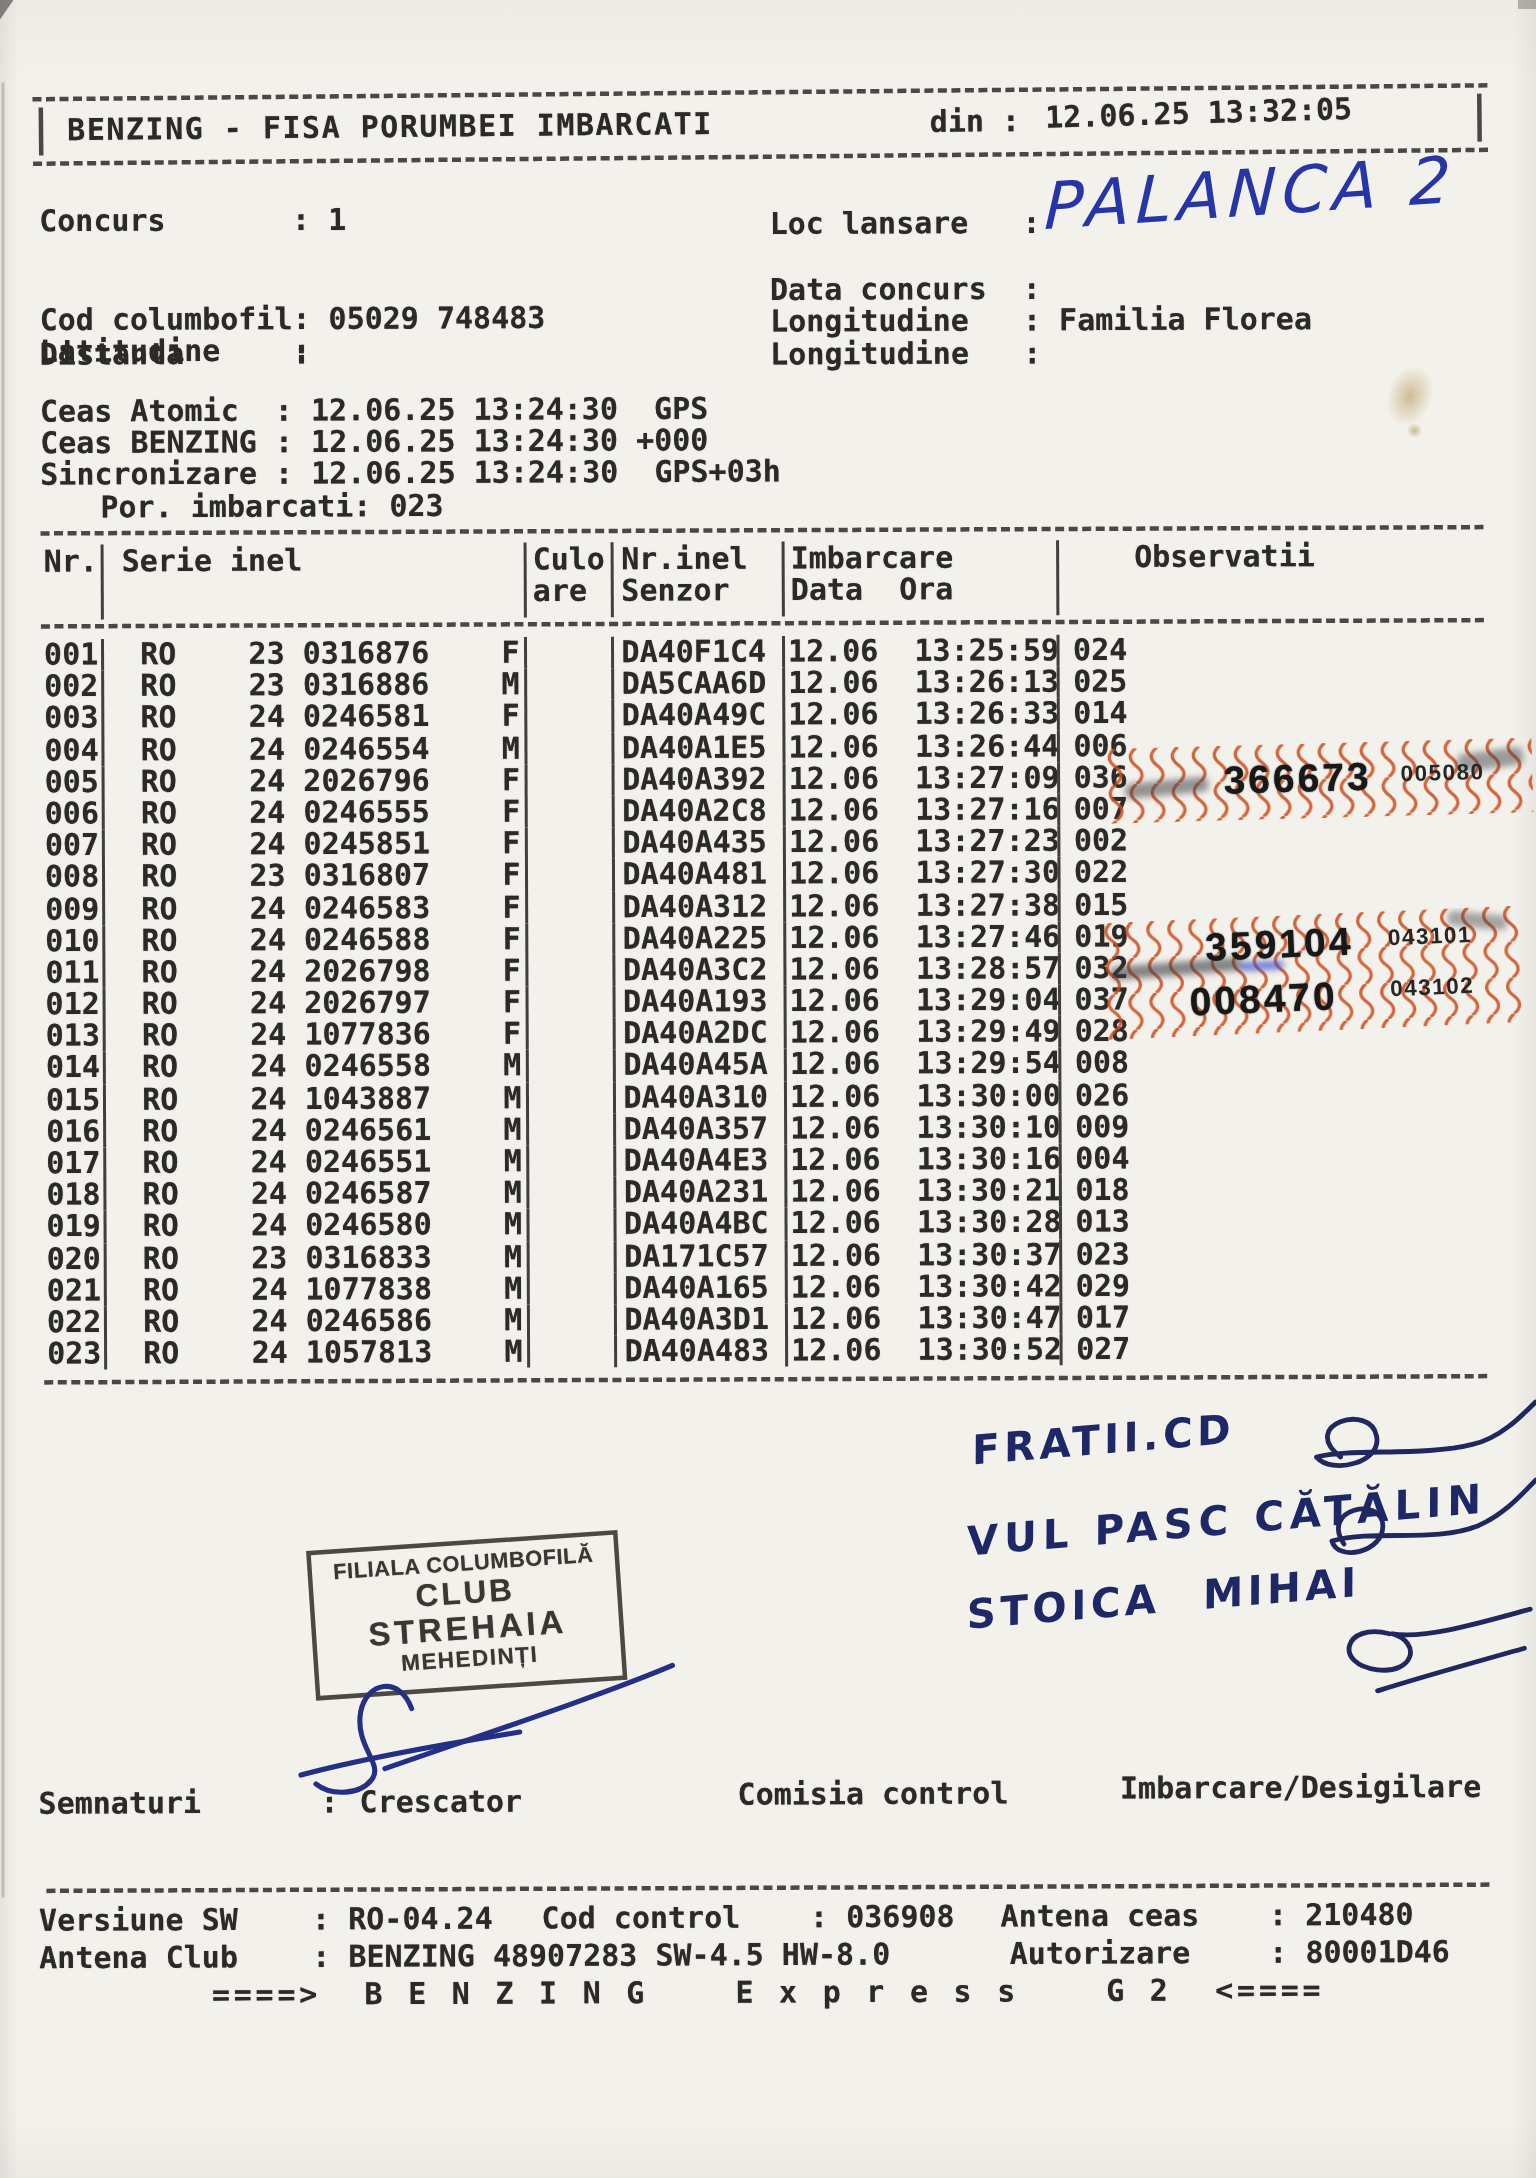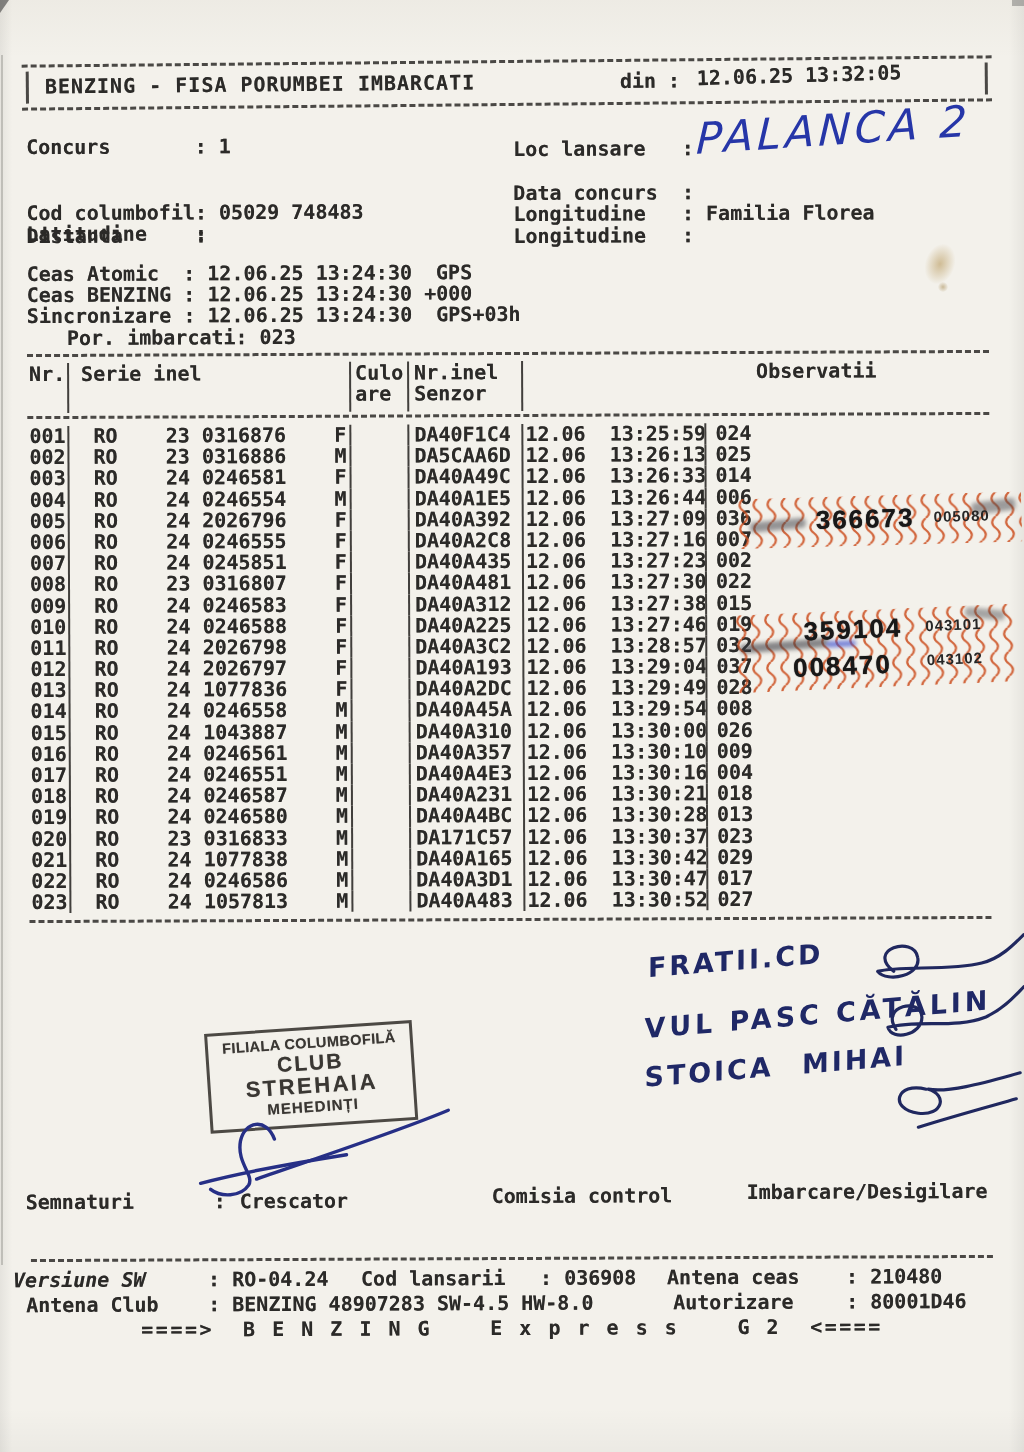--- a/index.html
+++ b/index.html
@@ -127,20 +127,21 @@
         <div class="line mono" style="top: 64px; margin-left: 40px;"><span class="lab" style="width: 14ch;">Por. imbarcati</span><span class="val">: 023</span></div>
       </div>
 
     <div class="table">
       <div class="hl" style="top:0;"></div>
       <div class="thead mono">
         <div class="hc h-nr"><span>Nr.</span></div>
         <div class="hc h-serie"><span>Serie inel</span></div>
         <div class="hc h-culo"><span>Culo</span><span>are</span></div>
         <div class="hc h-senzor"><span>Nr.inel</span><span>Senzor</span></div>
+        <div class="hc h-imb"><span>Imbarcare</span><span>Data  Ora</span></div>
       </div>
       <div class="abs mono" style="left:707px;top:10px;padding-left:22px;">Observatii</div>
       <div class="hl" style="top:62px;"></div>
       <div class="tbody mono"><div class="trow"><span class="c c-nr b">001</span><span class="c b">  RO    23 0316876    F</span><span class="c b"></span><span class="c c-senzor b">DA40F1C4</span><span class="c c-imb b">12.06  13:25:59</span><span class="c c-obs">024</span></div><div class="trow"><span class="c c-nr b">002</span><span class="c b">  RO    23 0316886    M</span><span class="c b"></span><span class="c c-senzor b">DA5CAA6D</span><span class="c c-imb b">12.06  13:26:13</span><span class="c c-obs">025</span></div><div class="trow"><span class="c c-nr b">003</span><span class="c b">  RO    24 0246581    F</span><span class="c b"></span><span class="c c-senzor b">DA40A49C</span><span class="c c-imb b">12.06  13:26:33</span><span class="c c-obs">014</span></div><div class="trow"><span class="c c-nr b">004</span><span class="c b">  RO    24 0246554    M</span><span class="c b"></span><span class="c c-senzor b">DA40A1E5</span><span class="c c-imb b">12.06  13:26:44</span><span class="c c-obs">006</span></div><div class="trow"><span class="c c-nr b">005</span><span class="c b">  RO    24 2026796    F</span><span class="c b"></span><span class="c c-senzor b">DA40A392</span><span class="c c-imb b">12.06  13:27:09</span><span class="c c-obs">036</span></div><div class="trow"><span class="c c-nr b">006</span><span class="c b">  RO    24 0246555    F</span><span class="c b"></span><span class="c c-senzor b">DA40A2C8</span><span class="c c-imb b">12.06  13:27:16</span><span class="c c-obs">007</span></div><div class="trow"><span class="c c-nr b">007</span><span class="c b">  RO    24 0245851    F</span><span class="c b"></span><span class="c c-senzor b">DA40A435</span><span class="c c-imb b">12.06  13:27:23</span><span class="c c-obs">002</span></div><div class="trow"><span class="c c-nr b">008</span><span class="c b">  RO    23 0316807    F</span><span class="c b"></span><span class="c c-senzor b">DA40A481</span><span class="c c-imb b">12.06  13:27:30</span><span class="c c-obs">022</span></div><div class="trow"><span class="c c-nr b">009</span><span class="c b">  RO    24 0246583    F</span><span class="c b"></span><span class="c c-senzor b">DA40A312</span><span class="c c-imb b">12.06  13:27:38</span><span class="c c-obs">015</span></div><div class="trow"><span class="c c-nr b">010</span><span class="c b">  RO    24 0246588    F</span><span class="c b"></span><span class="c c-senzor b">DA40A225</span><span class="c c-imb b">12.06  13:27:46</span><span class="c c-obs">019</span></div><div class="trow"><span class="c c-nr b">011</span><span class="c b">  RO    24 2026798    F</span><span class="c b"></span><span class="c c-senzor b">DA40A3C2</span><span class="c c-imb b">12.06  13:28:57</span><span class="c c-obs">032</span></div><div class="trow"><span class="c c-nr b">012</span><span class="c b">  RO    24 2026797    F</span><span class="c b"></span><span class="c c-senzor b">DA40A193</span><span class="c c-imb b">12.06  13:29:04</span><span class="c c-obs">037</span></div><div class="trow"><span class="c c-nr b">013</span><span class="c b">  RO    24 1077836    F</span><span class="c b"></span><span class="c c-senzor b">DA40A2DC</span><span class="c c-imb b">12.06  13:29:49</span><span class="c c-obs">028</span></div><div class="trow"><span class="c c-nr b">014</span><span class="c b">  RO    24 0246558    M</span><span class="c b"></span><span class="c c-senzor b">DA40A45A</span><span class="c c-imb b">12.06  13:29:54</span><span class="c c-obs">008</span></div><div class="trow"><span class="c c-nr b">015</span><span class="c b">  RO    24 1043887    M</span><span class="c b"></span><span class="c c-senzor b">DA40A310</span><span class="c c-imb b">12.06  13:30:00</span><span class="c c-obs">026</span></div><div class="trow"><span class="c c-nr b">016</span><span class="c b">  RO    24 0246561    M</span><span class="c b"></span><span class="c c-senzor b">DA40A357</span><span class="c c-imb b">12.06  13:30:10</span><span class="c c-obs">009</span></div><div class="trow"><span class="c c-nr b">017</span><span class="c b">  RO    24 0246551    M</span><span class="c b"></span><span class="c c-senzor b">DA40A4E3</span><span class="c c-imb b">12.06  13:30:16</span><span class="c c-obs">004</span></div><div class="trow"><span class="c c-nr b">018</span><span class="c b">  RO    24 0246587    M</span><span class="c b"></span><span class="c c-senzor b">DA40A231</span><span class="c c-imb b">12.06  13:30:21</span><span class="c c-obs">018</span></div><div class="trow"><span class="c c-nr b">019</span><span class="c b">  RO    24 0246580    M</span><span class="c b"></span><span class="c c-senzor b">DA40A4BC</span><span class="c c-imb b">12.06  13:30:28</span><span class="c c-obs">013</span></div><div class="trow"><span class="c c-nr b">020</span><span class="c b">  RO    23 0316833    M</span><span class="c b"></span><span class="c c-senzor b">DA171C57</span><span class="c c-imb b">12.06  13:30:37</span><span class="c c-obs">023</span></div><div class="trow"><span class="c c-nr b">021</span><span class="c b">  RO    24 1077838    M</span><span class="c b"></span><span class="c c-senzor b">DA40A165</span><span class="c c-imb b">12.06  13:30:42</span><span class="c c-obs">029</span></div><div class="trow"><span class="c c-nr b">022</span><span class="c b">  RO    24 0246586    M</span><span class="c b"></span><span class="c c-senzor b">DA40A3D1</span><span class="c c-imb b">12.06  13:30:47</span><span class="c c-obs">017</span></div><div class="trow"><span class="c c-nr b">023</span><span class="c b">  RO    24 1057813    M</span><span class="c b"></span><span class="c c-senzor b">DA40A483</span><span class="c c-imb b">12.06  13:30:52</span><span class="c c-obs">027</span></div></div>
       <div class="hl" style="top:566px;"></div>
     </div>
 
     <div class="seal" id="seal-1" style="left:736px;top:497px;width:286px;height:50px;transform:rotate(-1.3deg);">
       <svg width="286" height="50">
         <defs>
@@ -201,23 +202,23 @@
     <div class="abs" id="sign-row" style="left:0;top:1190px;height:24px;width:1024px;">
         <span class="mono frag" style="left: 23px; top: 0px;">Semnaturi</span>
         <span class="mono frag" style="left: 211px; top: 0px;">:</span>
         <span class="mono frag" style="left: 237px; top: 0px;">Crescator</span>
         <span class="mono frag" style="left: 489px; top: -4px;">Comisia control</span>
         <span class="mono frag" style="left: 744px; top: -7px;">Imbarcare/Desigilare</span>
       </div>
 
     <div class="hl" style="top:1257px;left:28px;right:34px;"></div>
     <div class="abs" id="footer-l1" style="left:0;top:1268px;height:22px;width:1024px;">
-        <span class="mono frag" style="left: 10px; top: 0px; font-style: italic;">Versiune SW</span>
+        <span class="mono frag" style="left: 23px; top: 0px;">Versiune SW</span>
         <span class="mono frag" style="left: 205px; top: 0px;">: RO-04.24</span>
-        <span class="mono frag" style="left: 358px; top: 0px;">Cod lansarii</span>
+        <span class="mono frag" style="left: 358px; top: 0px;">Cod control</span>
         <span class="mono frag" style="left: 537px; top: 0px;">: 036908</span>
         <span class="mono frag" style="left: 664px; top: 0px;">Antena ceas</span>
         <span class="mono frag" style="left: 843px; top: 0px;">: 210480</span>
       </div>
     <div class="abs" id="footer-l2" style="left:0;top:1293px;height:22px;width:1024px;">
         <span class="mono frag" style="left: 23px; top: 0px;">Antena Club</span>
         <span class="mono frag" style="left: 205px; top: 0px;">: BENZING 48907283 SW-4.5 HW-8.0</span>
         <span class="mono frag" style="left: 670px; top: 0px;">Autorizare</span>
         <span class="mono frag" style="left: 843px; top: 0px;">: 80001D46</span>
       </div>

